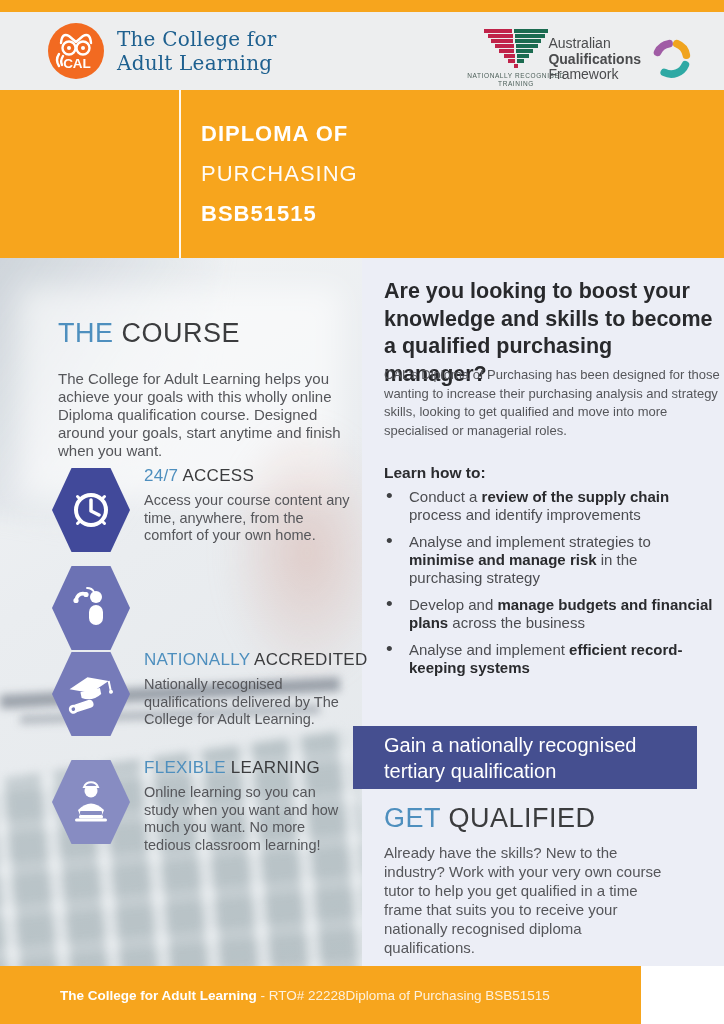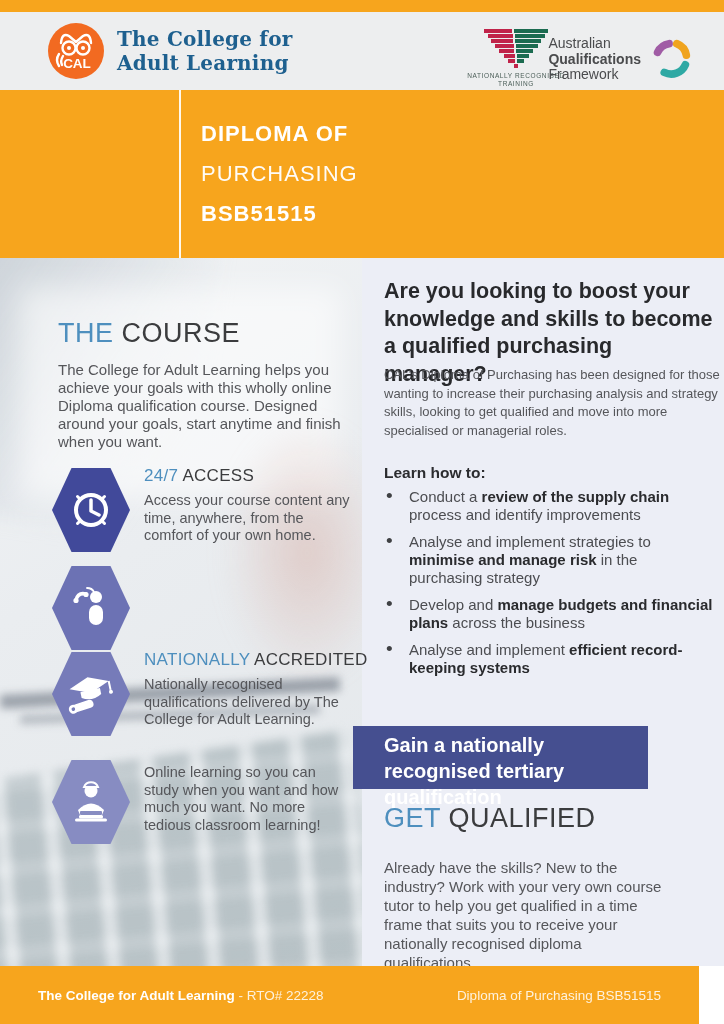--- a/index.html
+++ b/index.html
@@ -16,21 +16,21 @@
   html,body{width:724px;height:1024px}
   body{position:relative;overflow:hidden;background:#fff;
        font-family:"Liberation Sans",sans-serif;color:var(--dark-text)}
 
   
   .topbar{position:absolute;left:0;top:0;width:724px;height:12px;background:var(--orange)}
   .header{position:absolute;left:0;top:12px;width:724px;height:78px;background:var(--header-bg)}
   .brand{position:absolute;left:48px;top:11px;display:flex;align-items:center;gap:13px}
   .brand-circle{width:56px;height:56px;border-radius:50%;background:var(--circle-orange);
                 display:flex;align-items:center;justify-content:center}
-  .brand-text{font-family:"DejaVu Serif",serif;font-weight:700;font-size:20px;
+  .brand-text{font-family:"DejaVu Serif",serif;font-weight:400;font-size:20px;
               line-height:24px;color:#1E608F;letter-spacing:.2px}
 
   .nrt{position:absolute;left:462px;top:17px;width:108px;text-align:center}
   .nrt-tri{display:flex;flex-direction:column;align-items:center;gap:1.5px}
   .nrt-row{display:flex;gap:2px;height:3.5px}
   .nrt-row i{display:block;height:100%}
   .nrt-red{background:#C02349}
   .nrt-green{background:#1B6B50}
   .nrt-caption{margin-top:4px;font-size:6.5px;line-height:8px;letter-spacing:.6px;
                color:#4A5D57;text-transform:uppercase}
@@ -69,21 +69,21 @@
            background-image:
              repeating-linear-gradient(93deg,rgba(118,138,144,.55) 0 36px,rgba(236,240,242,.65) 36px 50px),
              repeating-linear-gradient(3deg,rgba(118,138,144,.40) 0 28px,rgba(236,240,242,.55) 28px 42px)}
 
   .right-bg{position:absolute;left:362px;top:0;width:362px;height:708px;background:var(--rightcol-bg)}
 
   
   .course{position:absolute;left:58px;top:60px;width:300px}
   .sec-title{font-size:27px;font-weight:400;letter-spacing:.5px;color:var(--dark-text)}
   .sec-title .accent{color:var(--accent-blue)}
-  .course p{margin-top:12px;font-size:15px;line-height:18px;color:var(--body-text)}
+  .course p{margin-top:21px;font-size:15px;line-height:18px;color:var(--body-text)}
 
   .feature{position:absolute;left:52px;width:290px}
   .hexwrap{position:absolute;left:0;top:2px;width:78px;height:84px;
            clip-path:polygon(25% 0,75% 0,100% 50%,75% 100%,25% 100%,0 50%);
            display:flex;align-items:center;justify-content:center}
   .ftxt{margin-left:92px;width:207px}
   .ftitle{font-size:17px;letter-spacing:.3px;color:var(--dark-text);white-space:nowrap}
   .ftitle .accent{color:var(--accent-blue)}
   .fbody{margin-top:6px;font-size:14.5px;line-height:17.5px;color:var(--body-text)}
 
@@ -93,29 +93,29 @@
   .intro{position:absolute;left:384px;top:108px;width:336px;font-size:13px;
          line-height:18.5px;color:var(--body-text)}
   .learn{position:absolute;left:384px;top:206px;width:330px}
   .learn-title{font-size:15.5px;font-weight:700;color:#2B2C2F}
   .learn ul{list-style:none;margin-top:6px}
   .learn li{position:relative;padding-left:25px;margin-bottom:9px;font-size:15px;
             line-height:18px;color:#4C4D51}
   .learn li::before{content:"\2022";position:absolute;left:2px;top:-1px;font-size:19px;color:#3F4043}
   .learn li b{color:#2A2B2E}
 
-  .banner{position:absolute;left:353px;top:468px;width:295px;height:63px;background:var(--banner-blue);
-          color:#fff;font-weight:700;font-size:20px;line-height:26px;padding:6px 20px 0 31px}
+  .banner{position:absolute;left:353px;top:468px;width:344px;height:63px;background:var(--banner-blue);
+          color:#fff;font-weight:400;font-size:20px;line-height:26px;padding:6px 20px 0 31px}
 
   .getq{position:absolute;left:384px;top:545px;width:300px}
-  .getq p{margin-top:24px;width:292px;font-size:15px;line-height:19px;color:var(--body-text)}
-
-  
-  .footer{position:absolute;left:0;top:966px;width:699px;height:58px;background:var(--orange);
-          display:flex;align-items:center;justify-content:space-between;padding:0 38px;
+  .getq p{margin-top:9px;width:292px;font-size:15px;line-height:19px;color:var(--body-text)}
+
+  
+  .footer{position:absolute;left:0;top:966px;width:641px;height:58px;background:var(--orange);
+          display:flex;align-items:center;padding:0 60px;
           font-size:13.5px;color:#fff}
   .footer .f-bold{font-weight:700}
   .footer .f-light{color:rgba(255,255,255,.85)}
 </style>
 </head>
 <body>
 
 <div class="topbar"></div>
 
 <div class="header">
@@ -288,20 +288,23 @@
       <svg width="48" height="48" viewBox="0 0 48 48">
         <circle cx="24" cy="13" r="6.5" fill="#fff"></circle>
         <path d="M17 9 a7.5 7.5 0 0 1 14 0 z" fill="#878CC2" stroke="#fff" stroke-width="2"></path>
         <path d="M11 32 q13 -13 26 0 l-2 5 h-22 z" fill="#fff"></path>
         <rect x="13" y="33" width="22" height="4" rx="1" fill="#878CC2"></rect>
         <rect x="12" y="37" width="24" height="3.5" rx="1.5" fill="#fff"></rect>
         <rect x="8" y="40.5" width="32" height="3" rx="1.5" fill="#fff"></rect>
       </svg>
     </div>
     <div class="ftxt">
+      <div class="ftitle">
+        <span class="accent">FLEXIBLE</span><span> LEARNING</span>
+      </div>
       <div class="fbody">Online learning so you can study when you want and how much you want. No more tedious classroom learning!</div>
     </div>
   </div>
 
   <div class="headline">Are you looking to boost your knowledge and skills to become a qualified purchasing manager?</div>
   <div class="intro">CAL’s Diploma of Purchasing has been designed for those wanting to increase their purchasing analysis and strategy skills, looking to get qualified and move into more specialised or managerial roles.</div>
 
   <div class="learn">
     <div class="learn-title">Learn how to:</div>
     <ul>

